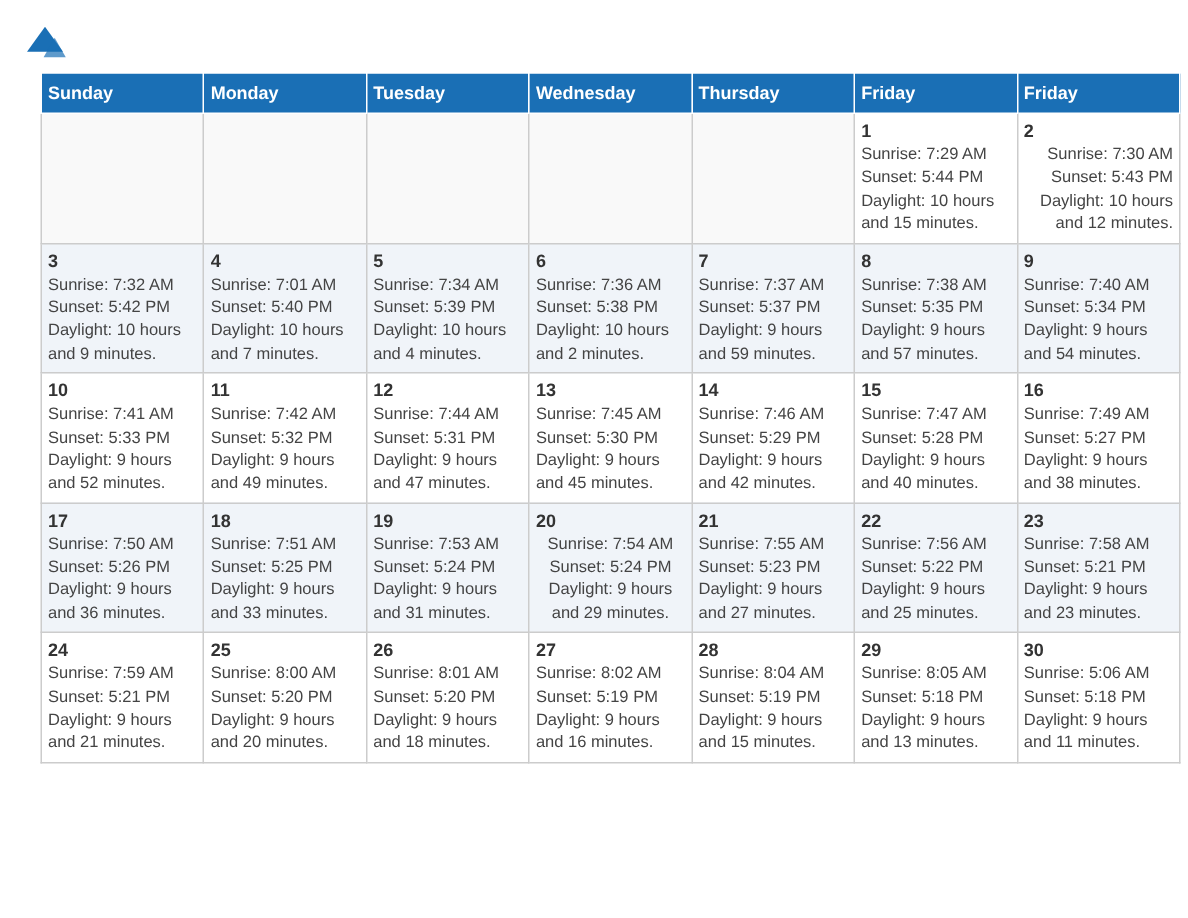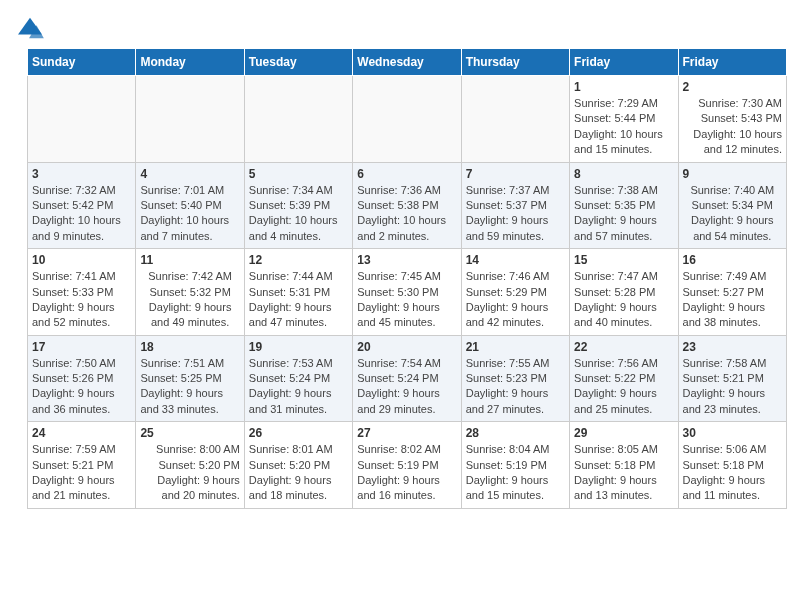--- a/index.html
+++ b/index.html
@@ -163,35 +163,35 @@
 Daylight: 9 hours and 59 minutes.</div>
         </td>
         <td>
           <span class="day-num">8</span>
           <div class="cell-info" style="white-space: pre-line;">Sunrise: 7:38 AM
 Sunset: 5:35 PM
 Daylight: 9 hours and 57 minutes.</div>
         </td>
         <td>
           <span class="day-num">9</span>
-          <div class="cell-info" style="white-space: pre-line; text-align: center;">Sunrise: 7:40 AM
+          <div class="cell-info" style="white-space: pre-line;">Sunrise: 7:40 AM
 Sunset: 5:34 PM
 Daylight: 9 hours and 54 minutes.</div>
         </td>
       </tr>
       <tr>
         <td>
           <span class="day-num">10</span>
           <div class="cell-info" style="white-space: pre-line;">Sunrise: 7:41 AM
 Sunset: 5:33 PM
 Daylight: 9 hours and 52 minutes.</div>
         </td>
         <td>
           <span class="day-num">11</span>
-          <div class="cell-info" style="white-space: pre-line; text-align: center;">Sunrise: 7:42 AM
+          <div class="cell-info" style="white-space: pre-line;">Sunrise: 7:42 AM
 Sunset: 5:32 PM
 Daylight: 9 hours and 49 minutes.</div>
         </td>
         <td>
           <span class="day-num">12</span>
           <div class="cell-info" style="white-space: pre-line;">Sunrise: 7:44 AM
 Sunset: 5:31 PM
 Daylight: 9 hours and 47 minutes.</div>
         </td>
         <td>
@@ -233,21 +233,21 @@
 Daylight: 9 hours and 33 minutes.</div>
         </td>
         <td>
           <span class="day-num">19</span>
           <div class="cell-info" style="white-space: pre-line;">Sunrise: 7:53 AM
 Sunset: 5:24 PM
 Daylight: 9 hours and 31 minutes.</div>
         </td>
         <td>
           <span class="day-num">20</span>
-          <div class="cell-info" style="white-space: pre-line;">Sunrise: 7:54 AM
+          <div class="cell-info" style="white-space: pre-line; text-align: center;">Sunrise: 7:54 AM
 Sunset: 5:24 PM
 Daylight: 9 hours and 29 minutes.</div>
         </td>
         <td>
           <span class="day-num">21</span>
           <div class="cell-info" style="white-space: pre-line;">Sunrise: 7:55 AM
 Sunset: 5:23 PM
 Daylight: 9 hours and 27 minutes.</div>
         </td>
         <td>
@@ -265,21 +265,21 @@
       </tr>
       <tr>
         <td>
           <span class="day-num">24</span>
           <div class="cell-info" style="white-space: pre-line;">Sunrise: 7:59 AM
 Sunset: 5:21 PM
 Daylight: 9 hours and 21 minutes.</div>
         </td>
         <td>
           <span class="day-num">25</span>
-          <div class="cell-info" style="white-space: pre-line; text-align: right;">Sunrise: 8:00 AM
+          <div class="cell-info" style="white-space: pre-line;">Sunrise: 8:00 AM
 Sunset: 5:20 PM
 Daylight: 9 hours and 20 minutes.</div>
         </td>
         <td>
           <span class="day-num">26</span>
           <div class="cell-info" style="white-space: pre-line;">Sunrise: 8:01 AM
 Sunset: 5:20 PM
 Daylight: 9 hours and 18 minutes.</div>
         </td>
         <td>

